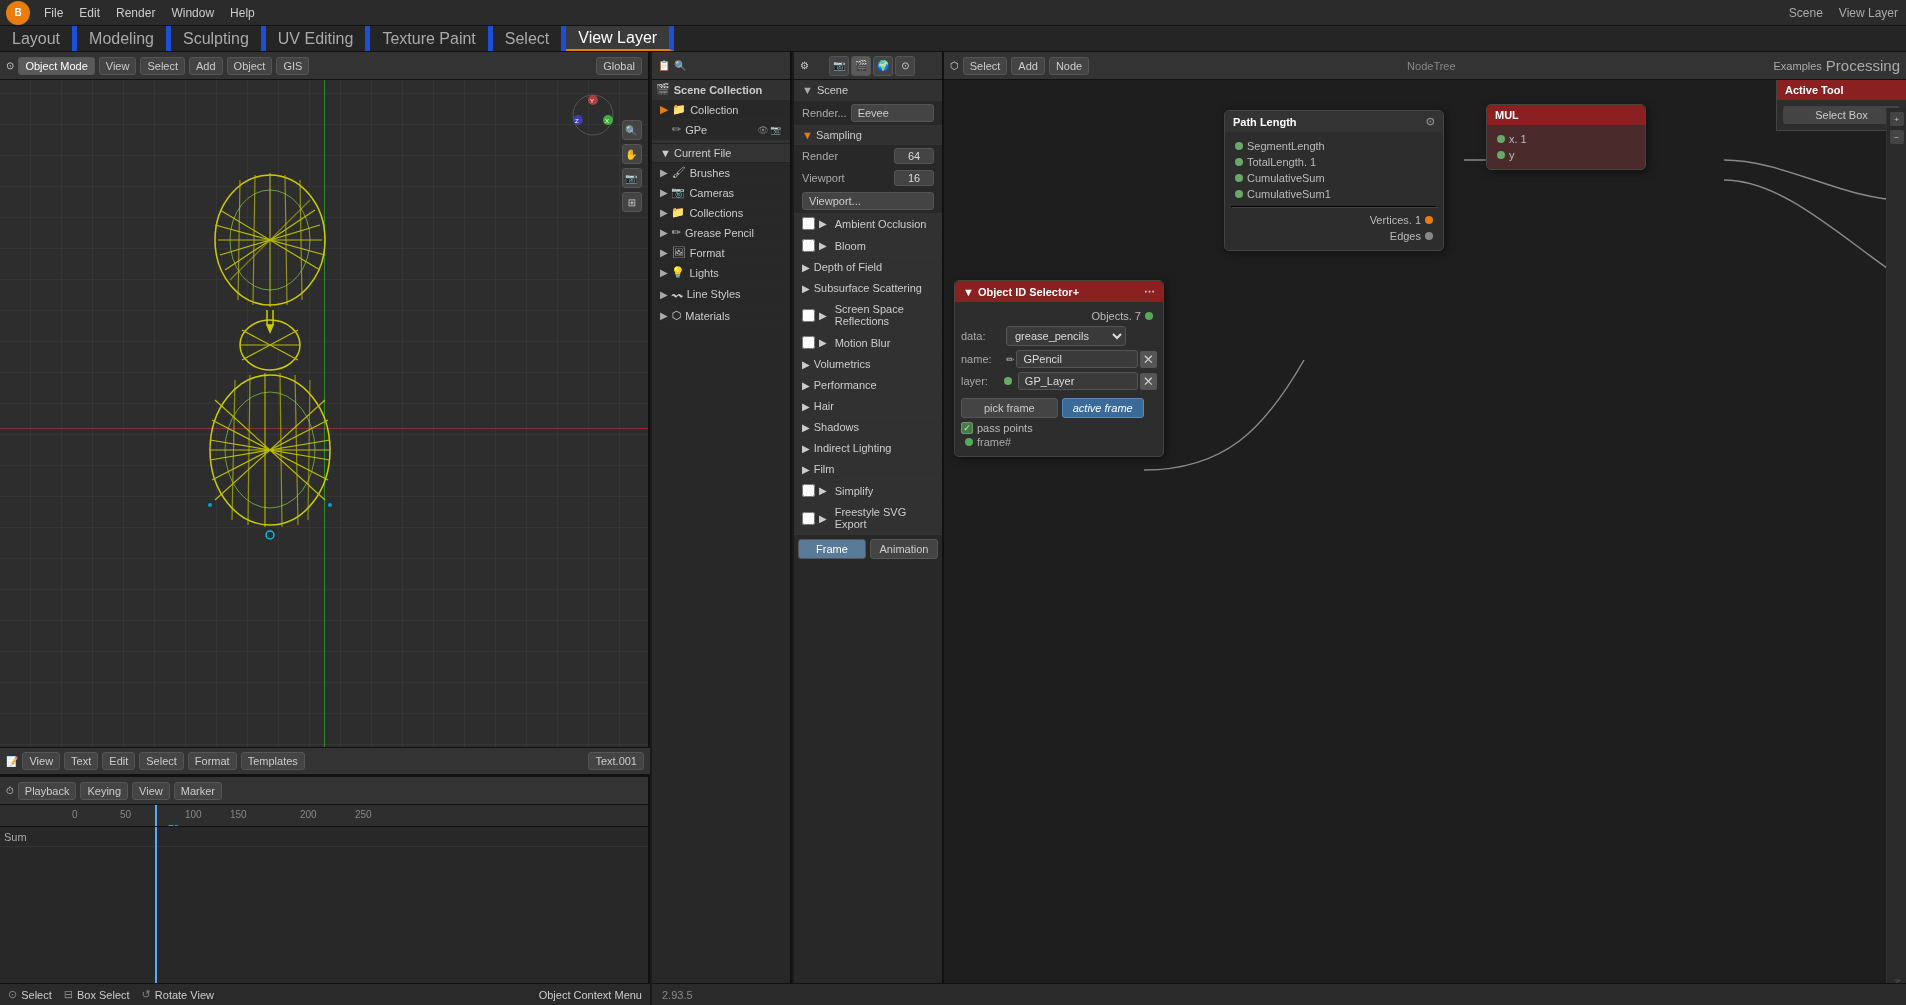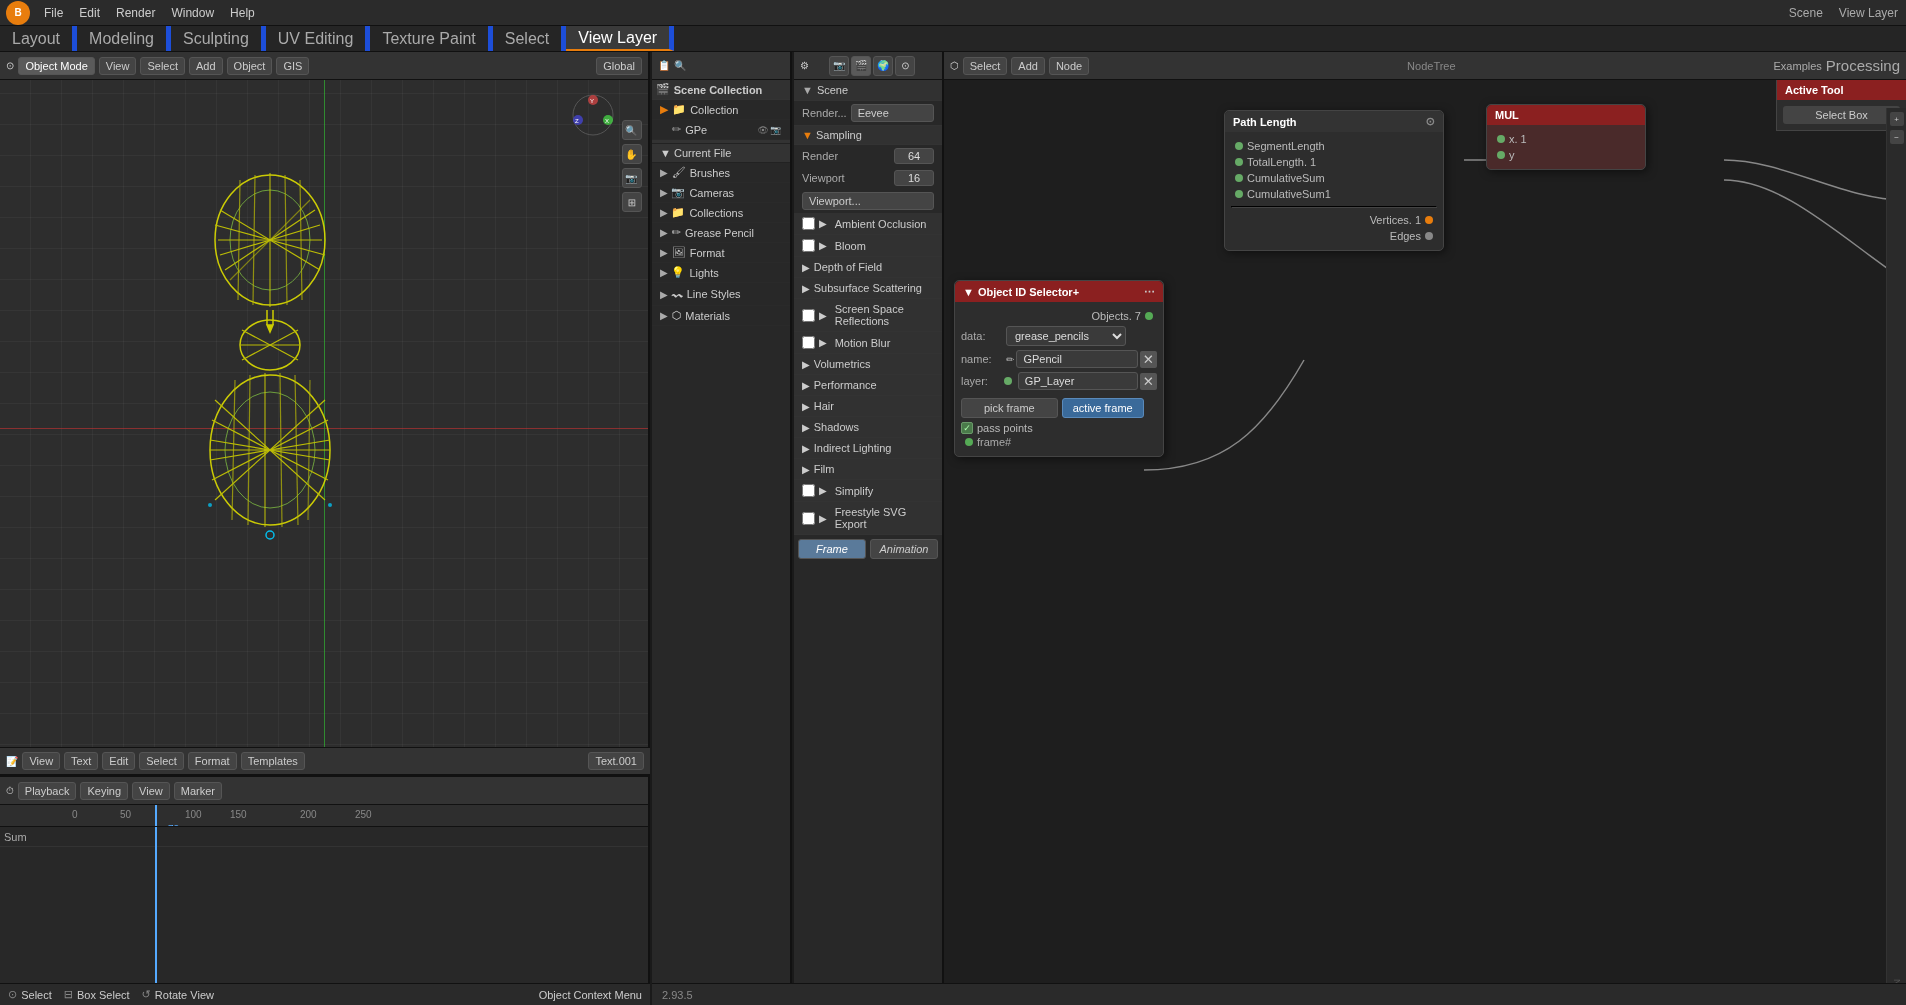--- a/index.html
+++ b/index.html
@@ -288,21 +288,20 @@
     .tab-btn {
       flex: 1;
       padding: 3px;
       background: #444;
       border: 1px solid #555;
       border-radius: 3px;
       text-align: center;
       font-size: 11px;
       color: #ccc;
       cursor: pointer;
-      font-style: italic;
     }
     .tab-btn.active { background: #5a7a9a; color: #fff; }
 
     
     .node-editor {
       position: absolute;
       top: 0; left: 944px;
       right: 0; bottom: 0;
       background: #1e1e1e;
     }
@@ -473,20 +472,21 @@
       cursor: pointer;
     }
     .active-frame-btn {
       padding: 3px 10px;
       background: #3a6a9a;
       border: 1px solid #5a8aba;
       border-radius: 3px;
       color: #fff;
       font-size: 11px;
       cursor: pointer;
+      font-style: italic;
     }
 
     
     .connector-svg {
       position: absolute;
       top: 0; left: 0;
       width: 100%; height: 100%;
       pointer-events: none;
       overflow: visible;
     }

